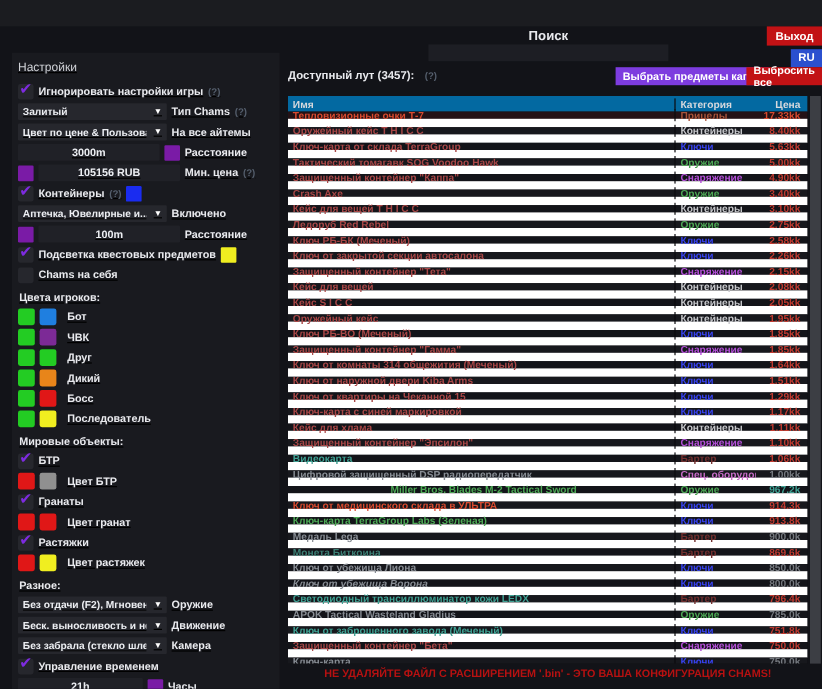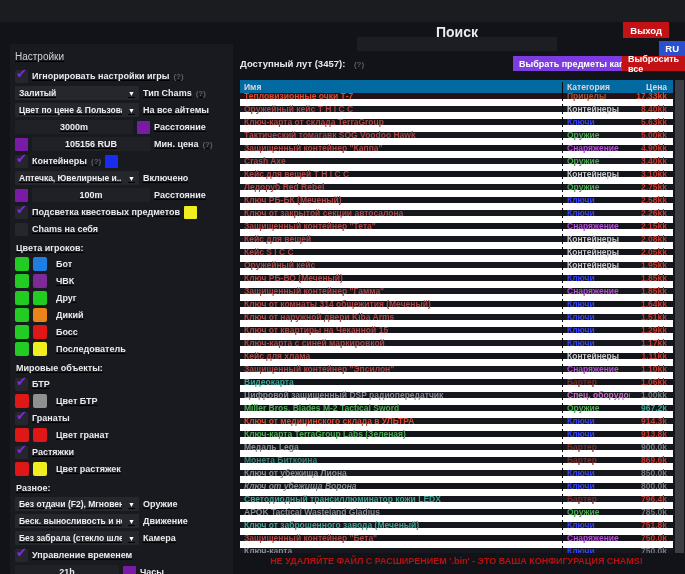--- a/index.html
+++ b/index.html
@@ -26,26 +26,26 @@
        justify-content:center;font-size:9px;font-weight:bold;color:#eceef2;box-sizing:border-box;flex:0 0 118px;}
   .inp.small{width:104px;flex:0 0 104px;}
   .sw{width:13px;height:13px;border-radius:1px;flex:0 0 13px;}
   .sec{font-size:9px;font-weight:bold;color:#e9eaee;margin:7px 0 4px 1px;}
   .crow{display:flex;align-items:center;height:14px;margin-bottom:3px;gap:4px;}
   .sw2{width:14px;height:14px;border-radius:2px;flex:0 0 14px;}
   .crow .lbl{margin-left:5px;}
 
   
   .search-label{position:absolute;left:357px;top:24px;width:200px;text-align:center;
-                font-size:14px;font-weight:bold;color:#e9eaee;}
+                font-size:11px;font-weight:bold;color:#e9eaee;}
   .search-input{position:absolute;left:357px;top:37px;width:200px;height:14px;background:#1d1e24;
                 border:none;outline:none;color:#e9eaee;font-size:9px;padding:0 4px;box-sizing:border-box;}
   .btn{position:absolute;display:flex;align-items:center;justify-content:center;
        font-weight:bold;color:#ffffff;cursor:default;}
-  .btn-exit{right:16px;top:22px;height:16px;padding:0 7px;background:#c21215;font-size:9.5px;}
+  .btn-exit{right:0;top:22px;height:16px;padding:0 7px;background:#c21215;font-size:9.5px;}
   .btn-ru{right:0;top:41px;height:15px;padding:0 6px;background:#2b50cf;font-size:9.5px;}
   .loot-title{position:absolute;left:240px;top:58px;font-size:9.5px;font-weight:bold;color:#e9eaee;}
   .loot-title .help{margin-left:6px;}
   .btn-kappa{left:513px;top:56px;height:15px;background:#7d3cdf;font-size:9px;padding:0 6px;}
   .btn-drop{left:622px;top:56px;height:15px;background:#c21215;font-size:9px;padding:0 6px;}
 
   
   .table{position:absolute;left:240px;top:80px;width:433px;height:473px;overflow:hidden;background:#0f1014;}
   .thead{display:flex;height:13px;background:#0369a1;align-items:center;
          font-size:8.5px;font-weight:bold;color:#d7d9dd;}
@@ -386,21 +386,21 @@
           <div class="c-name" style="color: rgb(63, 161, 147);">Видеокарта</div>
           <div class="c-cat" style="color: rgb(115, 48, 47);">Бартер</div>
           <div class="c-price" style="color: rgb(192, 58, 48);">1.06kk</div>
         </div>
         <div class="trow alt">
           <div class="c-name" style="color: rgb(135, 140, 147);">Цифровой защищенный DSP радиопередатчик</div>
           <div class="c-cat" style="color: rgb(199, 108, 199);">Спец. оборудование</div>
           <div class="c-price" style="color: rgb(117, 121, 127);">1.00kk</div>
         </div>
         <div class="trow">
-          <div class="c-name" style="color: rgb(77, 168, 85);">Miller Bros. Blades M-2 Tactical Sword</div>
+          <div class="c-name" style="color: rgb(77, 168, 85); text-align: center;">Miller Bros. Blades M-2 Tactical Sword</div>
           <div class="c-cat" style="color: rgb(77, 168, 85);">Оружие</div>
           <div class="c-price" style="color: rgb(63, 161, 147);">967.2k</div>
         </div>
         <div class="trow alt">
           <div class="c-name" style="color: rgb(216, 74, 47);">Ключ от медицинского склада в УЛЬТРА</div>
           <div class="c-cat" style="color: rgb(55, 66, 238);">Ключи</div>
           <div class="c-price" style="color: rgb(192, 58, 48);">914.3k</div>
         </div>
         <div class="trow">
           <div class="c-name" style="color: rgb(77, 168, 85);">Ключ-карта TerraGroup Labs (Зеленая)</div>

